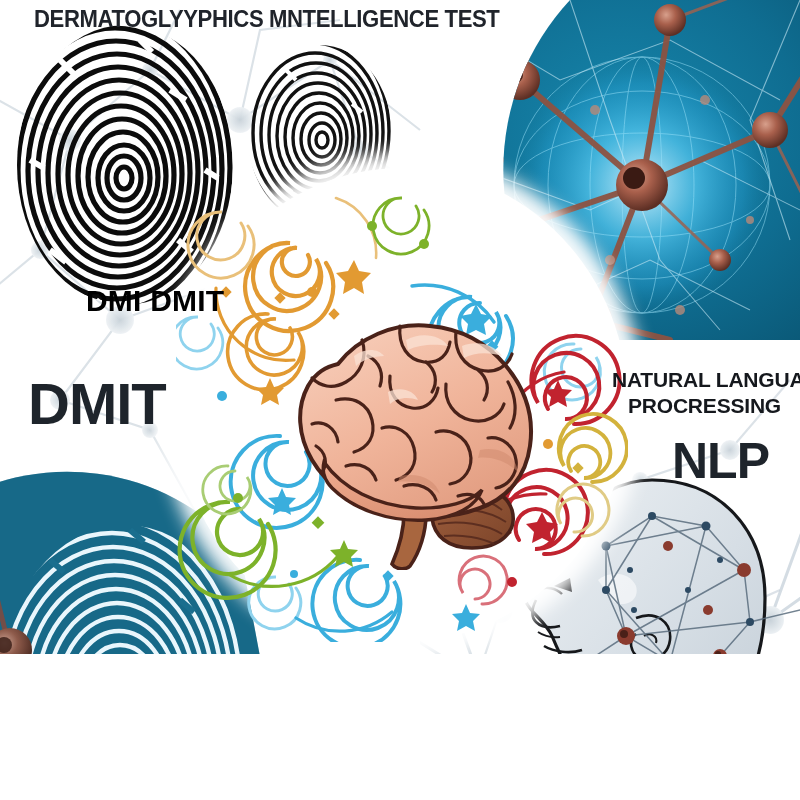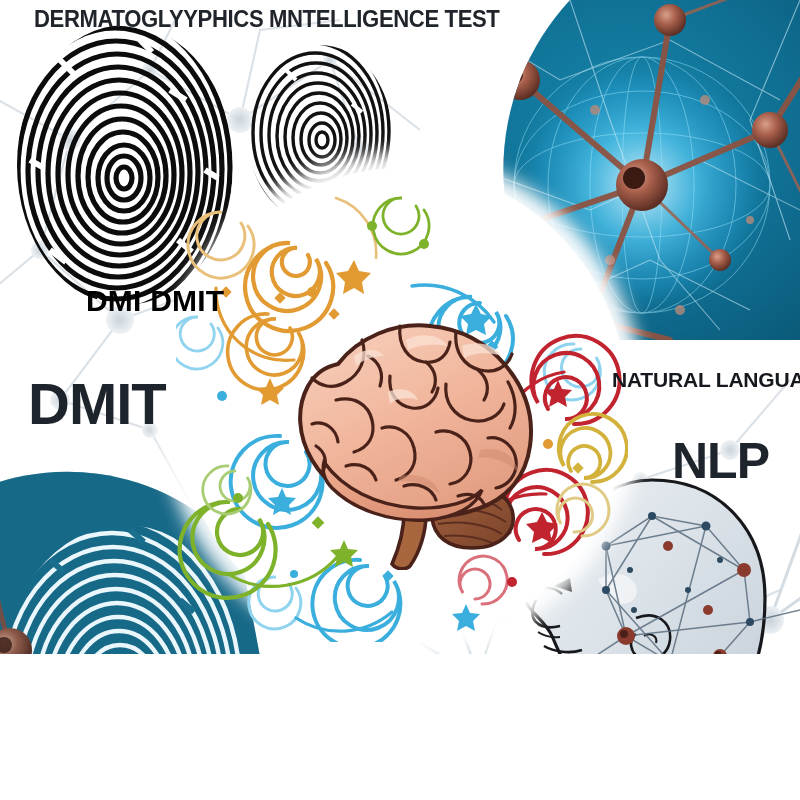--- a/index.html
+++ b/index.html
@@ -625,15 +625,16 @@
     </g>
   </svg>
 
   <div class="txt" id="title-main">DERMATOGLYYPHICS MNTELLIGENCE TEST</div>
 
   <div class="txt" id="label-dmi-dmit">DMI DMIT</div>
 
   <div class="txt" id="brand-dmit">DMIT</div>
 
   <div class="txt" id="nlp-line1">NATURAL LANGUAGE</div>
+  <div class="txt" id="nlp-line2">PROCRESSING</div>
   <div class="txt" id="brand-nlp">NLP</div>
 
 </div>
 
 </body></html>

